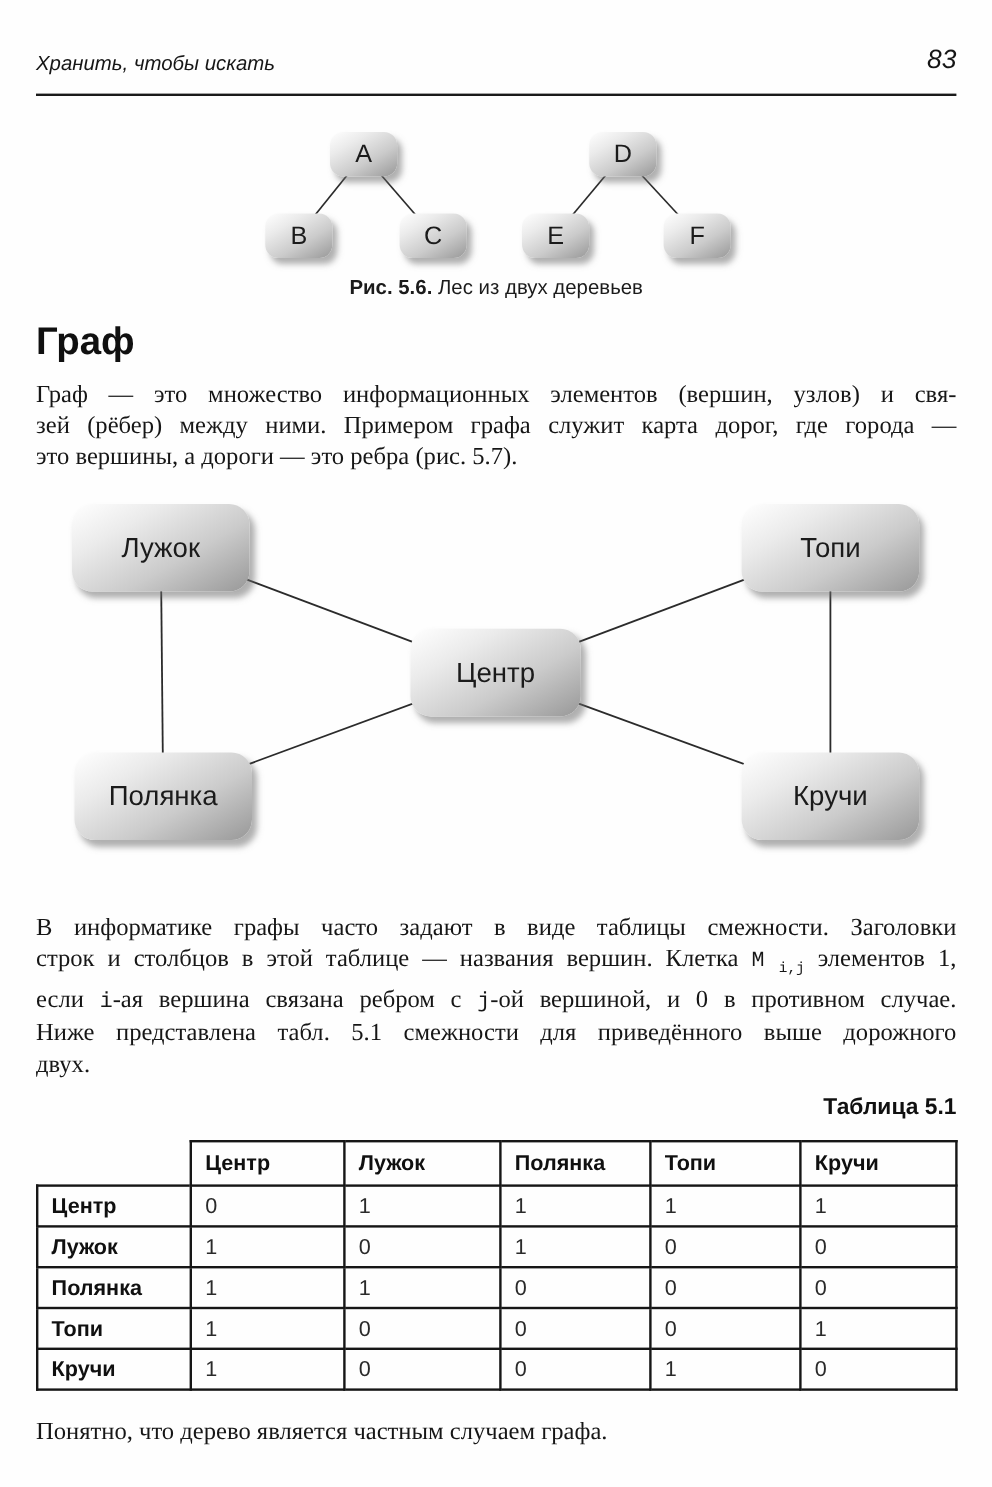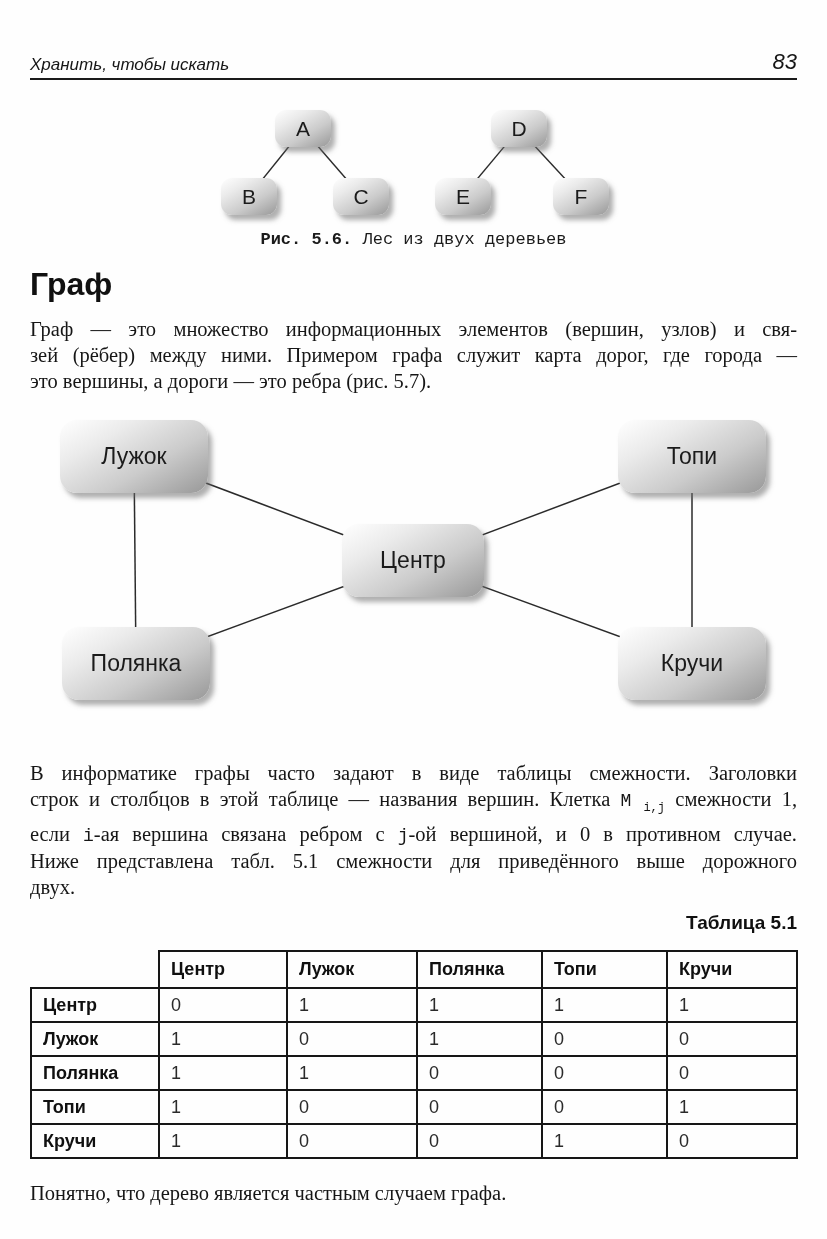--- a/index.html
+++ b/index.html
@@ -15,21 +15,21 @@
 
   
   .running-head {
     position: absolute;
     top: 52px; left: 30px; width: 767px; height: 28px;
     display: flex; justify-content: space-between; align-items: flex-end;
     border-bottom: 2px solid #1a1a1a;
     font-family: "Liberation Sans", sans-serif;
     font-style: italic;
     font-size: 17px;
-    padding-bottom: 3px;
+    padding-bottom: 15px;
     box-sizing: border-box;
   }
   .running-head .pageno { font-size: 22px; }
 
   
   .fig { position: absolute; left: 0; width: 827px; }
   .fig svg { position: absolute; left: 0; top: 0; }
   .node {
     position: absolute;
     display: flex; align-items: center; justify-content: center;
@@ -38,21 +38,21 @@
     font-family: "Liberation Sans", sans-serif;
     color: #1b1b1b;
   }
   .tree-node { width: 56px; height: 37px; border-radius: 11px; font-size: 21px; }
   .graph-node { width: 148px; height: 73px; border-radius: 17px; font-size: 23px; }
   .graph-node.center { width: 142px; }
 
   .caption {
     position: absolute; left: 0; width: 827px;
     text-align: center;
-    font-family: Liberation Mono, monospace;
+    font-family: Liberation Sans, sans-serif;
     font-size: 17px;
     color: #1b1b1b;
   }
   .caption .cap-label { font-weight: bold; }
 
   
   .section-title {
     position: absolute; left: 30px;
     font-family: "Liberation Sans", sans-serif;
     font-weight: bold;
@@ -145,21 +145,21 @@
     <div class="node graph-node" style="left:62px;  top:217px;">Полянка</div>
     <div class="node graph-node" style="left:618px; top:217px;">Кручи</div>
   </div>
 
 
   <div class="para" style="top:760px;">
     <div class="jline">В информатике графы часто задают в виде таблицы смежности. Заголовки</div>
     <div class="jline">
       <span>строк и столбцов в этой таблице — названия вершин. Клетка</span>
       <span class="mono">M</span><span class="mono-sub">i,j</span>
-      <span>смежности 1,</span>
+      <span>элементов 1,</span>
     </div>
     <div class="jline">
       <span>если</span>
       <span class="mono">i</span><span>-ая вершина связана ребром с</span>
       <span class="mono">j</span><span>-ой вершиной, и 0 в противном случае.</span>
     </div>
   </div>
 
   <div class="para" style="top:848px;">
     <div class="jline">Ниже представлена табл. 5.1 смежности для приведённого выше дорожного</div>

